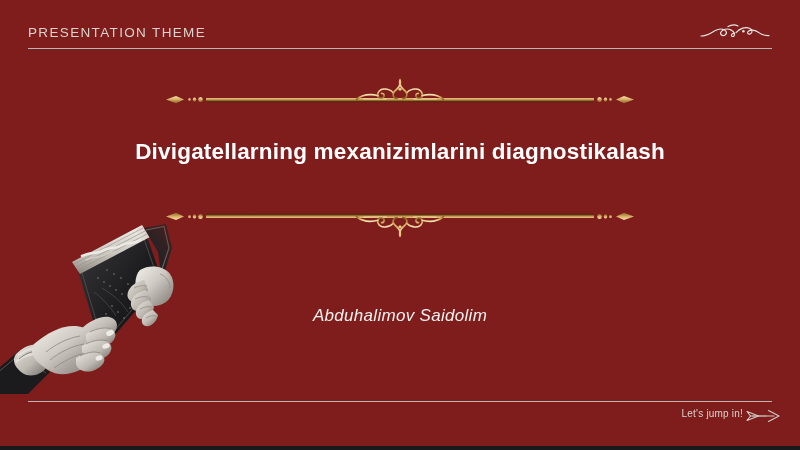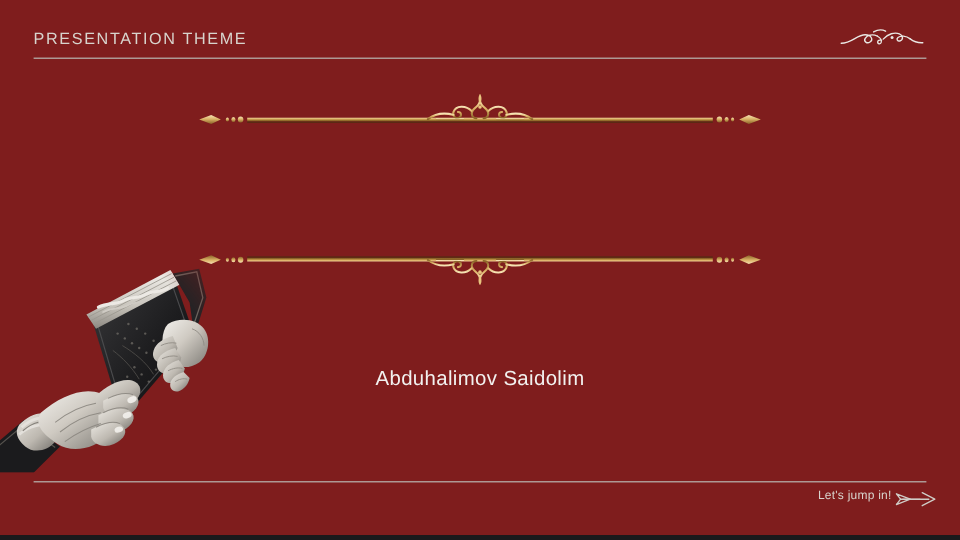--- a/index.html
+++ b/index.html
@@ -67,20 +67,21 @@
     color: #ffffff;
     letter-spacing: .2px;
   }
   .slide-author {
     position: absolute;
     left: 60px;
     right: 60px;
     top: 306px;
     text-align: center;
     font-size: 17px;
+    font-style: italic;
     color: #f2f1ef;
     letter-spacing: .3px;
   }
 
   
   .footer-rule {
     position: absolute;
     left: 28px;
     top: 401px;
     width: 744px;
@@ -179,20 +180,21 @@
           <path d="M262 21.8 C270 19.6 278 21.2 283.5 25.3"></path>
           <path d="M226 25.4 C218 25.4 210 26 204 25.4"></path>
           <path d="M254 25.4 C262 25.4 270 26 276 25.4"></path>
         </g>
         <path d="M240 4.2 C241.5 6.4 241.8 9.6 240 12.4 C238.2 9.6 238.5 6.4 240 4.2 Z" fill="#e8c57f"></path>
         <circle cx="240" cy="15.2" r="1.5" fill="#e8c57f"></circle>
       </g>
     </svg>
   </div>
 
+  <div class="slide-title">Divigatellarning mexanizimlarini diagnostikalash</div>
 
   <div class="gold-divider bottom">
     <svg viewBox="0 0 480 46" xmlns="http://www.w3.org/2000/svg">
       <defs>
         <linearGradient id="goldBarB" x1="0" y1="0" x2="0" y2="1">
           <stop offset="0%" stop-color="#efd39a"></stop>
           <stop offset="38%" stop-color="#d8ab5d"></stop>
           <stop offset="62%" stop-color="#a97c33"></stop>
           <stop offset="100%" stop-color="#6d4d1c"></stop>
         </linearGradient>

